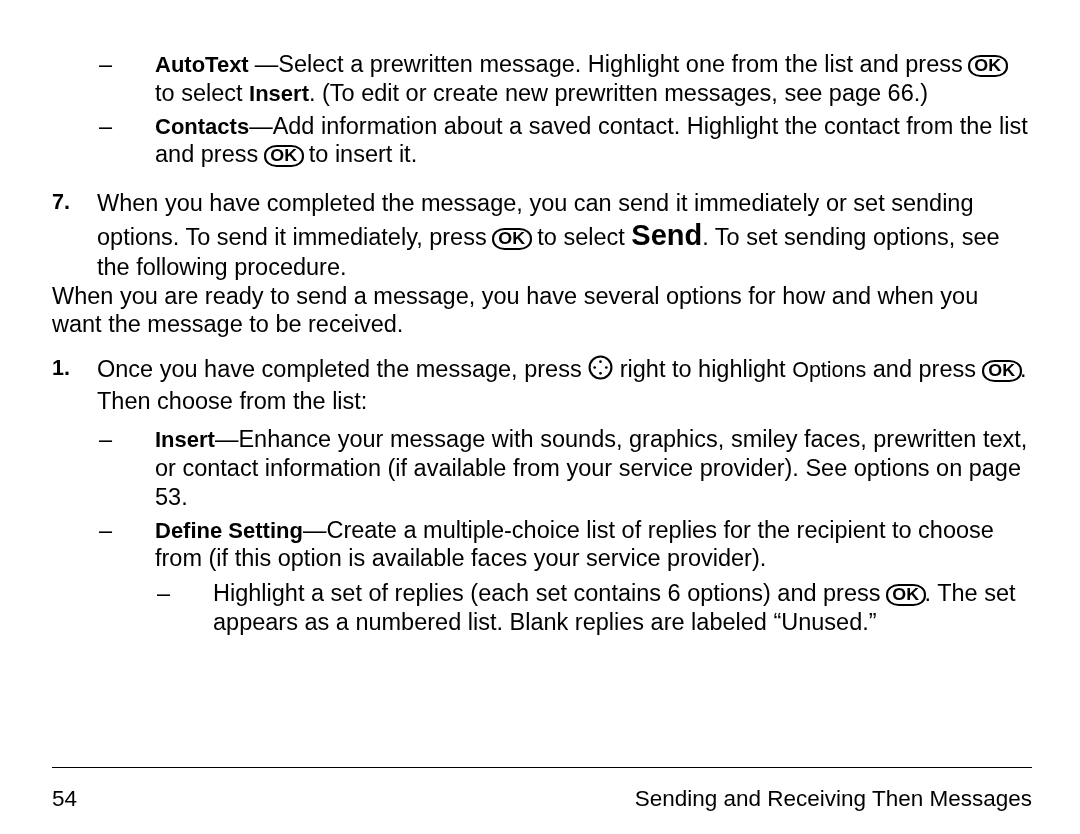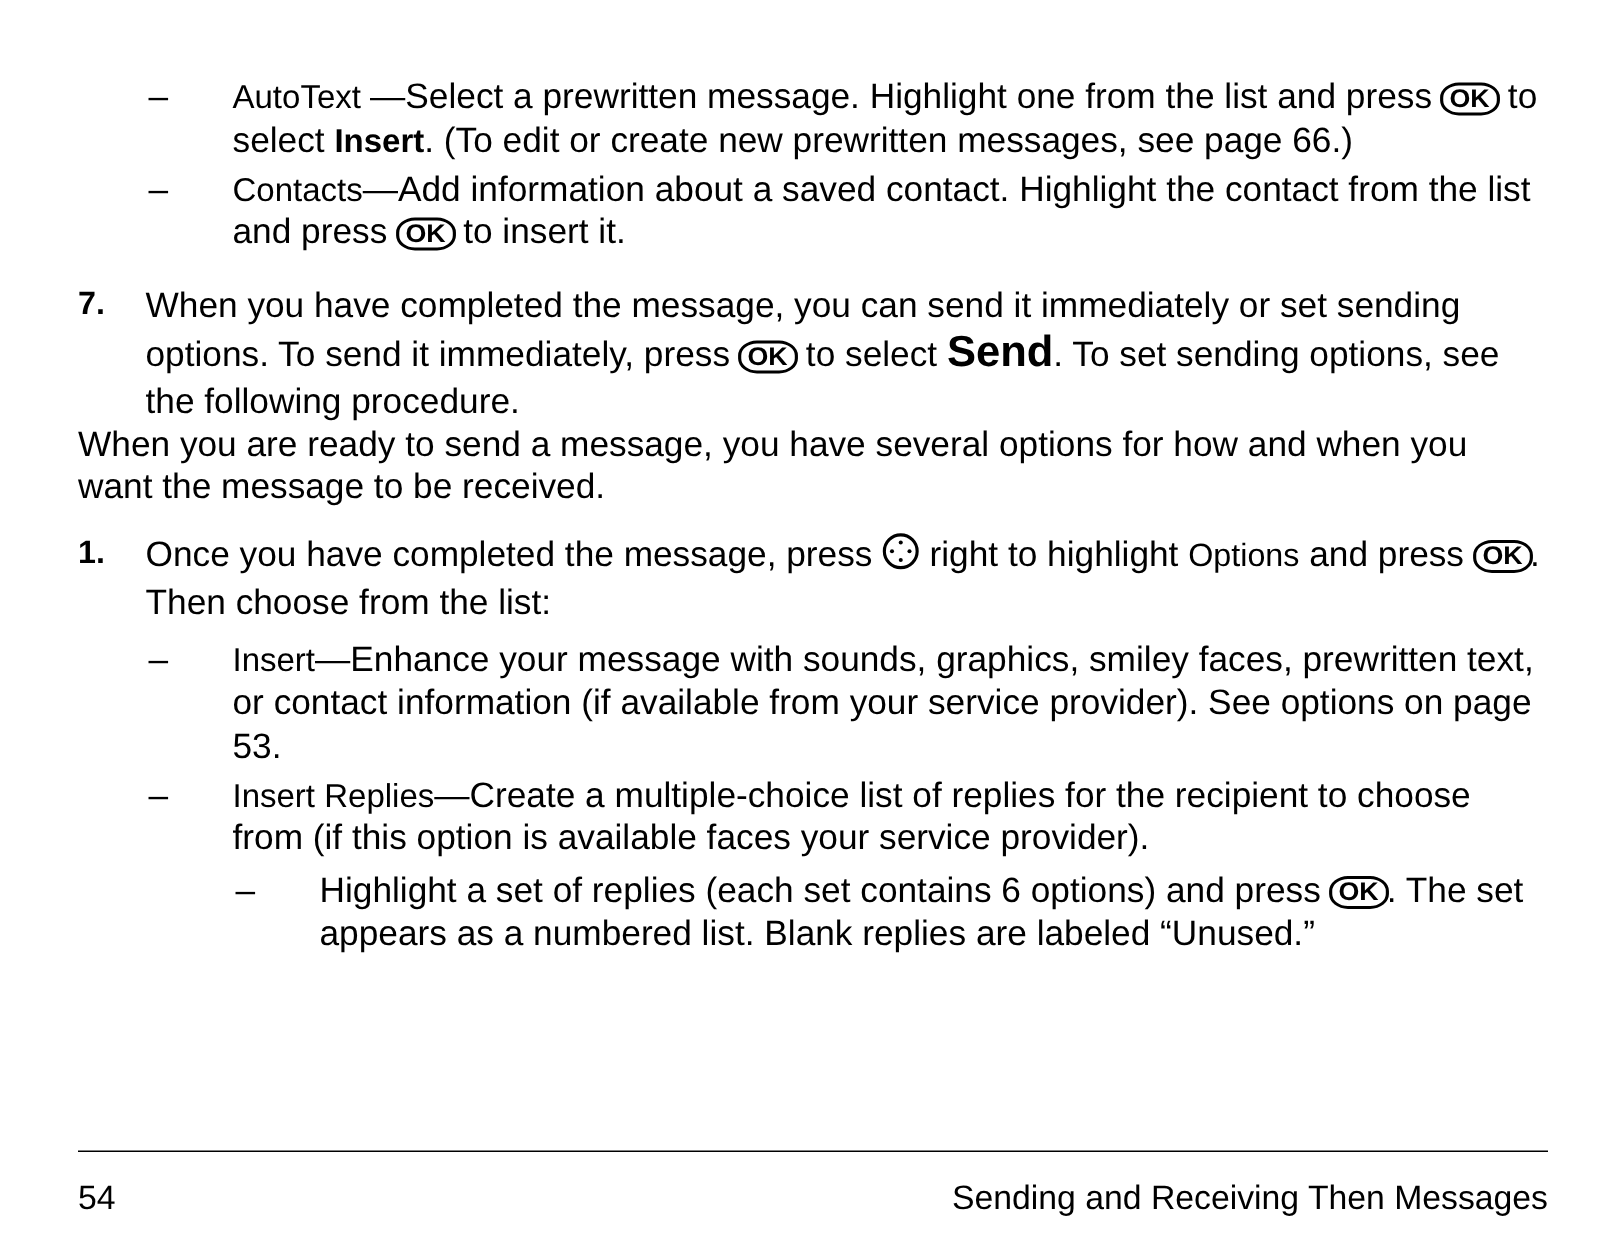--- a/index.html
+++ b/index.html
@@ -80,21 +80,21 @@
   }
   .num1 {
     width: 45px;
     font-weight: bold;
     font-size: 21.5px;
     flex: none;
     line-height: 1.28;
   }
 
   .label-bold {
-    font-weight: normal;
+    font-weight: bold;
     font-size: 22px;
   }
   .inline-bold {
     font-weight: bold;
     font-size: 22px;
   }
   .send-bold {
     font-weight: bold;
     font-size: 29px;
   }
@@ -177,21 +177,21 @@
         <div style="margin-top:10px">
           <div class="dash-item">
             <div class="dash">–</div>
             <div class="dash-body">
               <span class="label-bold">Insert</span><span>—Enhance your message with sounds, graphics, smiley faces, prewritten text, or contact information (if available from your service provider). See options on page 53.</span>
             </div>
           </div>
           <div class="dash-item">
             <div class="dash">–</div>
             <div class="dash-body">
-              <span class="label-bold">Insert Replies</span><span>—Create a multiple-choice list of replies for the recipient to choose from (if this option is available faces your service provider).</span>
+              <span class="label-bold">Define Setting</span><span>—Create a multiple-choice list of replies for the recipient to choose from (if this option is available faces your service provider).</span>
 
               <div class="subdash-item" style="margin-top:6px">
                 <div class="subdash">–</div>
                 <div class="dash-body">
                   <span>Highlight a set of replies (each set contains 6 options) and press </span><span class="ok-icon">OK</span><span>. The set appears as a numbered list. Blank replies are labeled “Unused.”</span>
                 </div>
               </div>
 
             </div>
           </div>

